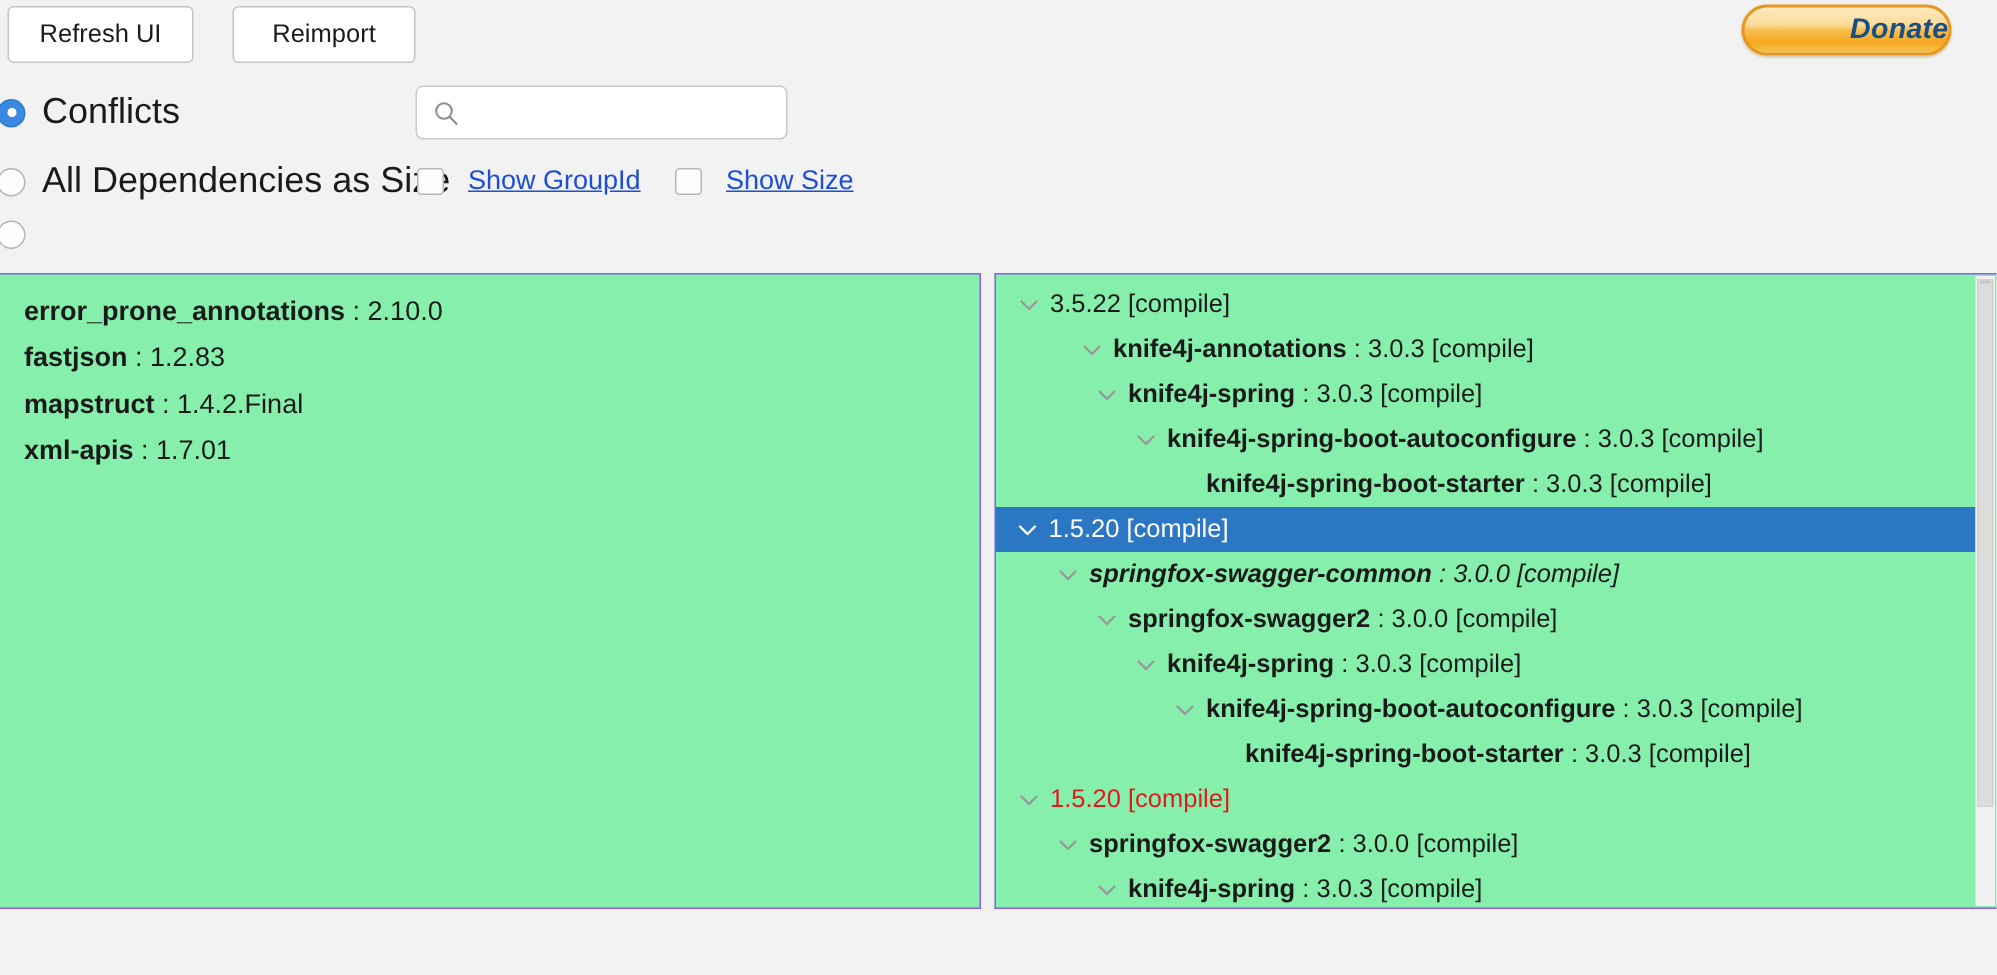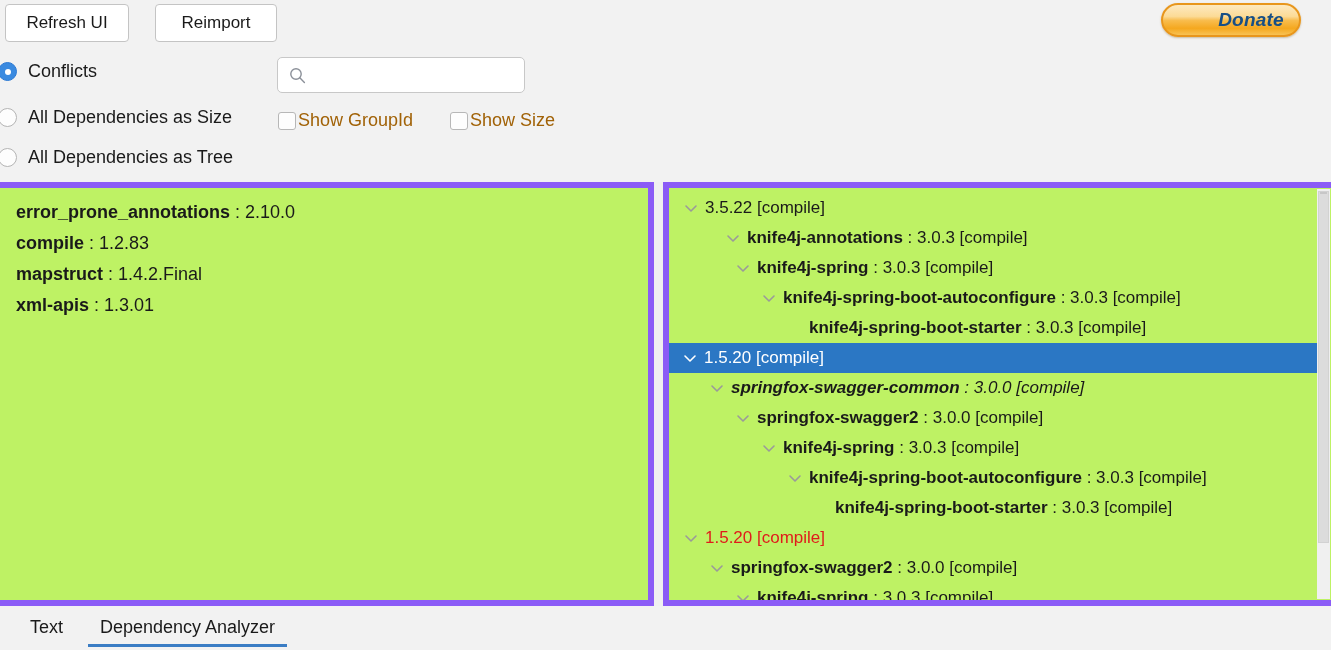--- a/index.html
+++ b/index.html
@@ -55,29 +55,28 @@
     border: 2px solid #e8961c;
     background: linear-gradient(to bottom,
         #fde9c0 0%, #fcdb97 38%, #f8bc4c 52%, #f5a81f 78%, #f8c253 100%);
     box-shadow: 0 1px 2px rgba(120,90,20,0.35);
     cursor: pointer;
     box-sizing: border-box;
   }
   .donate-label {
     display: block;
     width: 100%;
-    text-align: center;
+    text-align: right;
     line-height: 30px;
     font-family: "Liberation Sans", sans-serif;
     font-weight: bold;
     font-style: italic;
     font-size: 19px;
     color: #174f86;
     letter-spacing: 0.2px;
-    margin-left: 20px;
   }
 
   
   .radio-row {
     position: absolute;
     display: flex;
     align-items: center;
     cursor: pointer;
   }
   #radio-conflicts { left: -2px; top: 61px; }
@@ -99,21 +98,21 @@
   .radio-mark.on::after {
     content: "";
     position: absolute;
     left: 5.5px; top: 5.5px;
     width: 6px; height: 6px;
     border-radius: 50%;
     background: #ffffff;
   }
   .radio-label {
     margin-left: 11px;
-    font-size: 18px;
+    font-size: 24px;
     color: #1a1a1a;
     white-space: nowrap;
   }
 
   
   .search-box {
     position: absolute;
     left: 277px; top: 57px;
     width: 248px; height: 36px;
     background: #ffffff;
@@ -150,32 +149,33 @@
   #check-size    { left: 450px; top: 110px; }
   .check-mark {
     width: 18px; height: 18px;
     box-sizing: border-box;
     border: 1.5px solid #b7b7b7;
     border-radius: 3px;
     background: #fdfdfd;
     flex: 0 0 auto;
   }
   .check-label {
-    margin-left: 2px;
+    margin-left: 16px;
     font-size: 18px;
-    color: #a16207;
+    color: #1d4ed8;
     white-space: nowrap;
+    text-decoration: underline;
   }
 
   
   .pane {
     position: absolute;
     box-sizing: border-box;
-    background: #bef264;
-    border: 6px solid #8b5cf6;
+    background: #86efac;
+    border: 1px solid #8b5cf6;
     overflow: hidden;
   }
   #left-pane  { left: 0px;   top: 182px; width: 654px; height: 424px; border-left: none; }
   #right-pane { left: 663px; top: 182px; width: 668px; height: 424px; border-right: none; }
 
   .splitter {
     position: absolute;
     left: 654px; top: 182px;
     width: 9px; height: 424px;
     background: #f0f0f0;
@@ -308,21 +308,20 @@
     <div class="radio-row" id="radio-conflicts">
       <span class="radio-mark on"></span>
       <span class="radio-label">Conflicts</span>
     </div>
     <div class="radio-row" id="radio-list">
       <span class="radio-mark"></span>
       <span class="radio-label">All Dependencies as Size</span>
     </div>
     <div class="radio-row" id="radio-tree">
       <span class="radio-mark"></span>
-      <span class="radio-label">All Dependencies as Tree</span>
     </div>
 
     <div class="search-box">
       <span class="search-icon">
         <svg width="17" height="17" viewBox="0 0 17 17">
           <circle cx="7" cy="7" r="5.2" fill="none" stroke="#8b9099" stroke-width="1.4"></circle>
           <line x1="10.8" y1="10.8" x2="15.4" y2="15.6" stroke="#8b9099" stroke-width="1.4" stroke-linecap="round"></line>
         </svg>
       </span>
       <input class="search-input" type="text" placeholder="" style="">
@@ -334,23 +333,23 @@
     </div>
     <div class="check-row" id="check-size">
       <span class="check-mark"></span>
       <span class="check-label">Show Size</span>
     </div>
   </div>
 
   <div class="pane" id="left-pane">
     <div class="dep-list" id="dep-list">
         <div class="dep-item"><span class="nm">error_prone_annotations</span><span class="sep"> : </span><span class="ver">2.10.0</span></div>
-        <div class="dep-item"><span class="nm">compile</span><span class="sep"> : </span><span class="ver">1.2.83</span></div>
+        <div class="dep-item"><span class="nm">fastjson</span><span class="sep"> : </span><span class="ver">1.2.83</span></div>
         <div class="dep-item"><span class="nm">mapstruct</span><span class="sep"> : </span><span class="ver">1.4.2.Final</span></div>
-        <div class="dep-item"><span class="nm">xml-apis</span><span class="sep"> : </span><span class="ver">1.3.01</span></div>
+        <div class="dep-item"><span class="nm">xml-apis</span><span class="sep"> : </span><span class="ver">1.7.01</span></div>
       </div>
   </div>
 
   <div class="splitter"></div>
 
   <div class="pane" id="right-pane">
     <div class="tree" id="tree">
         <div class="tree-row root" style="padding-left: 14px;"><span class="chev" style="color: rgb(154, 154, 154);"><svg width="16" height="10" viewBox="0 0 16 10">
               <polyline points="3,3 8,8 13,3" fill="none" stroke="currentColor" stroke-width="1.6" stroke-linecap="round" stroke-linejoin="round"></polyline>
             </svg></span><span class="nm">3.5.22 [compile]</span></div>
@@ -392,19 +391,14 @@
             </svg></span><span class="nm">springfox-swagger2</span><span class="sep"> : </span><span class="ver">3.0.0 [compile]</span></div>
         <div class="tree-row" style="padding-left: 66px;"><span class="chev" style="color: rgb(154, 154, 154);"><svg width="16" height="10" viewBox="0 0 16 10">
               <polyline points="3,3 8,8 13,3" fill="none" stroke="currentColor" stroke-width="1.6" stroke-linecap="round" stroke-linejoin="round"></polyline>
             </svg></span><span class="nm">knife4j-spring</span><span class="sep"> : </span><span class="ver">3.0.3 [compile]</span></div>
       </div>
     <div class="vscroll">
       <div class="vthumb"></div>
     </div>
   </div>
 
-  <div class="tabbar">
-    <div class="tab" id="tab-text">Text</div>
-    <div class="tab active" id="tab-dep">Dependency Analyzer</div>
-
-  </div>
 
 </div>
 
 </body></html>

